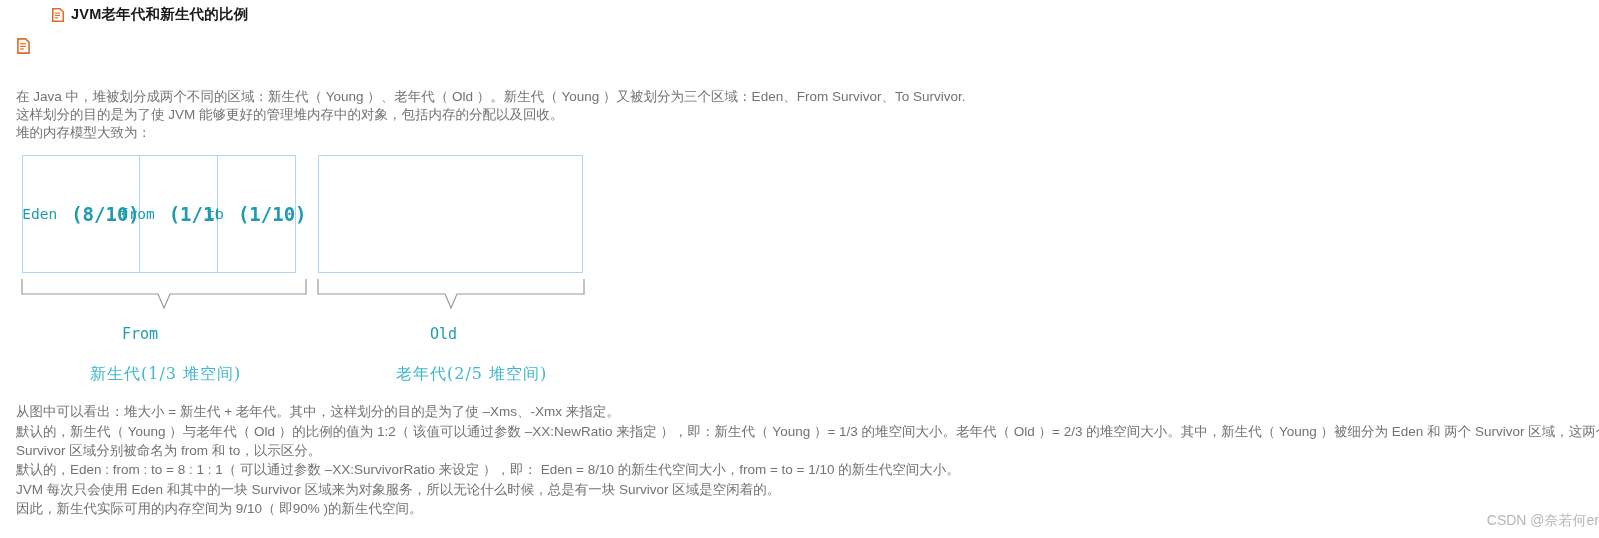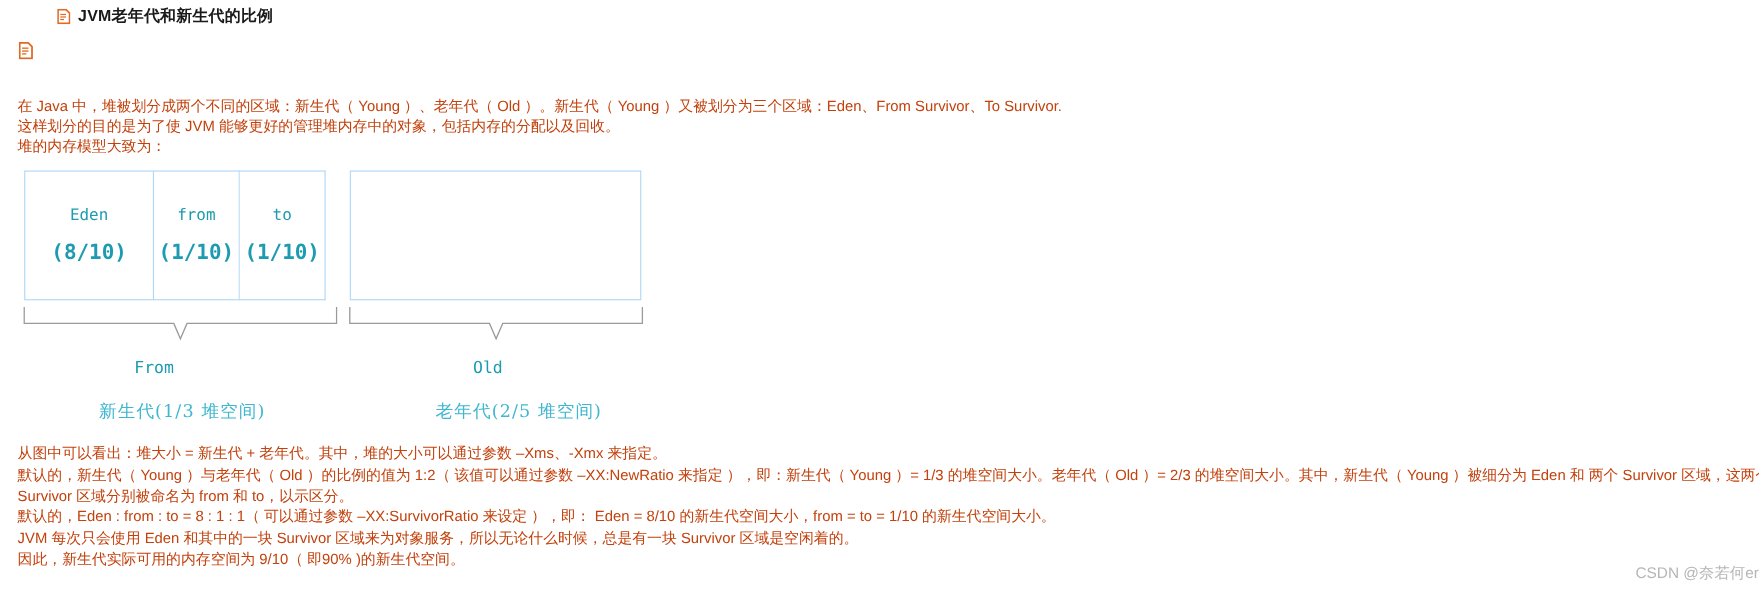--- a/index.html
+++ b/index.html
@@ -51,21 +51,21 @@
     height: 16px;
   }
   .sub-icon svg { display: block; }
 
   
   .para {
     position: absolute;
     left: 16px;
     font-size: 13.5px;
     line-height: 19.5px;
-    color: #c2410c;
+    color: #737373;
     white-space: nowrap;
     font-family: "Liberation Sans", sans-serif;
   }
   .p-intro1 { top: 87px; }
   .p-intro2 { top: 105px; }
   .p-intro3 { top: 123px; }
 
   .p-tail1 { top: 402px; }
   .p-tail2 { top: 422px; }
   .p-tail3 { top: 441px; }
@@ -86,21 +86,21 @@
     position: absolute;
     left: 22px;
     top: 5px;
     display: flex;
     height: 118px;
   }
   .cell {
     border: 1.5px solid #aed6f7;
     box-sizing: border-box;
     display: flex;
-    flex-direction: column;
+    flex-direction: row;
     align-items: center;
     justify-content: center;
     gap: 14px;
     background: #ffffff;
     font-family: "DejaVu Sans Mono", "Liberation Mono", monospace;
     color: #1d9bb0;
     font-size: 14.5px;
   }
   .cell.eden  { width: 118px; border-right-width: 1.5px; }
   .cell.from  { width: 78px;  border-left: none; }
@@ -213,20 +213,20 @@
     </svg>
   </span>
 
   <span class="grp-label young">From</span>
   <span class="grp-label old">Old</span>
 
   <span class="cn-label young">新生代(1/3 堆空间)</span>
   <span class="cn-label old">老年代(2/5 堆空间)</span>
 </div>
 
-<div class="para p-tail1">从图中可以看出：堆大小 = 新生代 + 老年代。其中，堆的大小可以通过参数 –Xms、-Xmx 来指定。</div>
+<div class="para p-tail1">从图中可以看出：堆大小 = 新生代 + 老年代。其中，这样划分的目的是为了使 –Xms、-Xmx 来指定。</div>
 <div class="para p-tail2">默认的，新生代（ Young ）与老年代（ Old ）的比例的值为 1:2（ 该值可以通过参数 –XX:NewRatio 来指定 ），即：新生代（ Young ）= 1/3 的堆空间大小。老年代（ Old ）= 2/3 的堆空间大小。其中，新生代（ Young ）被细分为 Eden 和 两个 Survivor 区域，这两个</div>
 <div class="para p-tail3">Survivor 区域分别被命名为 from 和 to，以示区分。</div>
 <div class="para p-tail4">默认的，Eden : from : to = 8 : 1 : 1（ 可以通过参数 –XX:SurvivorRatio 来设定 ），即： Eden = 8/10 的新生代空间大小，from = to = 1/10 的新生代空间大小。</div>
 <div class="para p-tail5">JVM 每次只会使用 Eden 和其中的一块 Survivor 区域来为对象服务，所以无论什么时候，总是有一块 Survivor 区域是空闲着的。</div>
 <div class="para p-tail6">因此，新生代实际可用的内存空间为 9/10（ 即90% )的新生代空间。</div>
 
 <div class="watermark">CSDN @奈若何er</div>
 
 </body></html>

